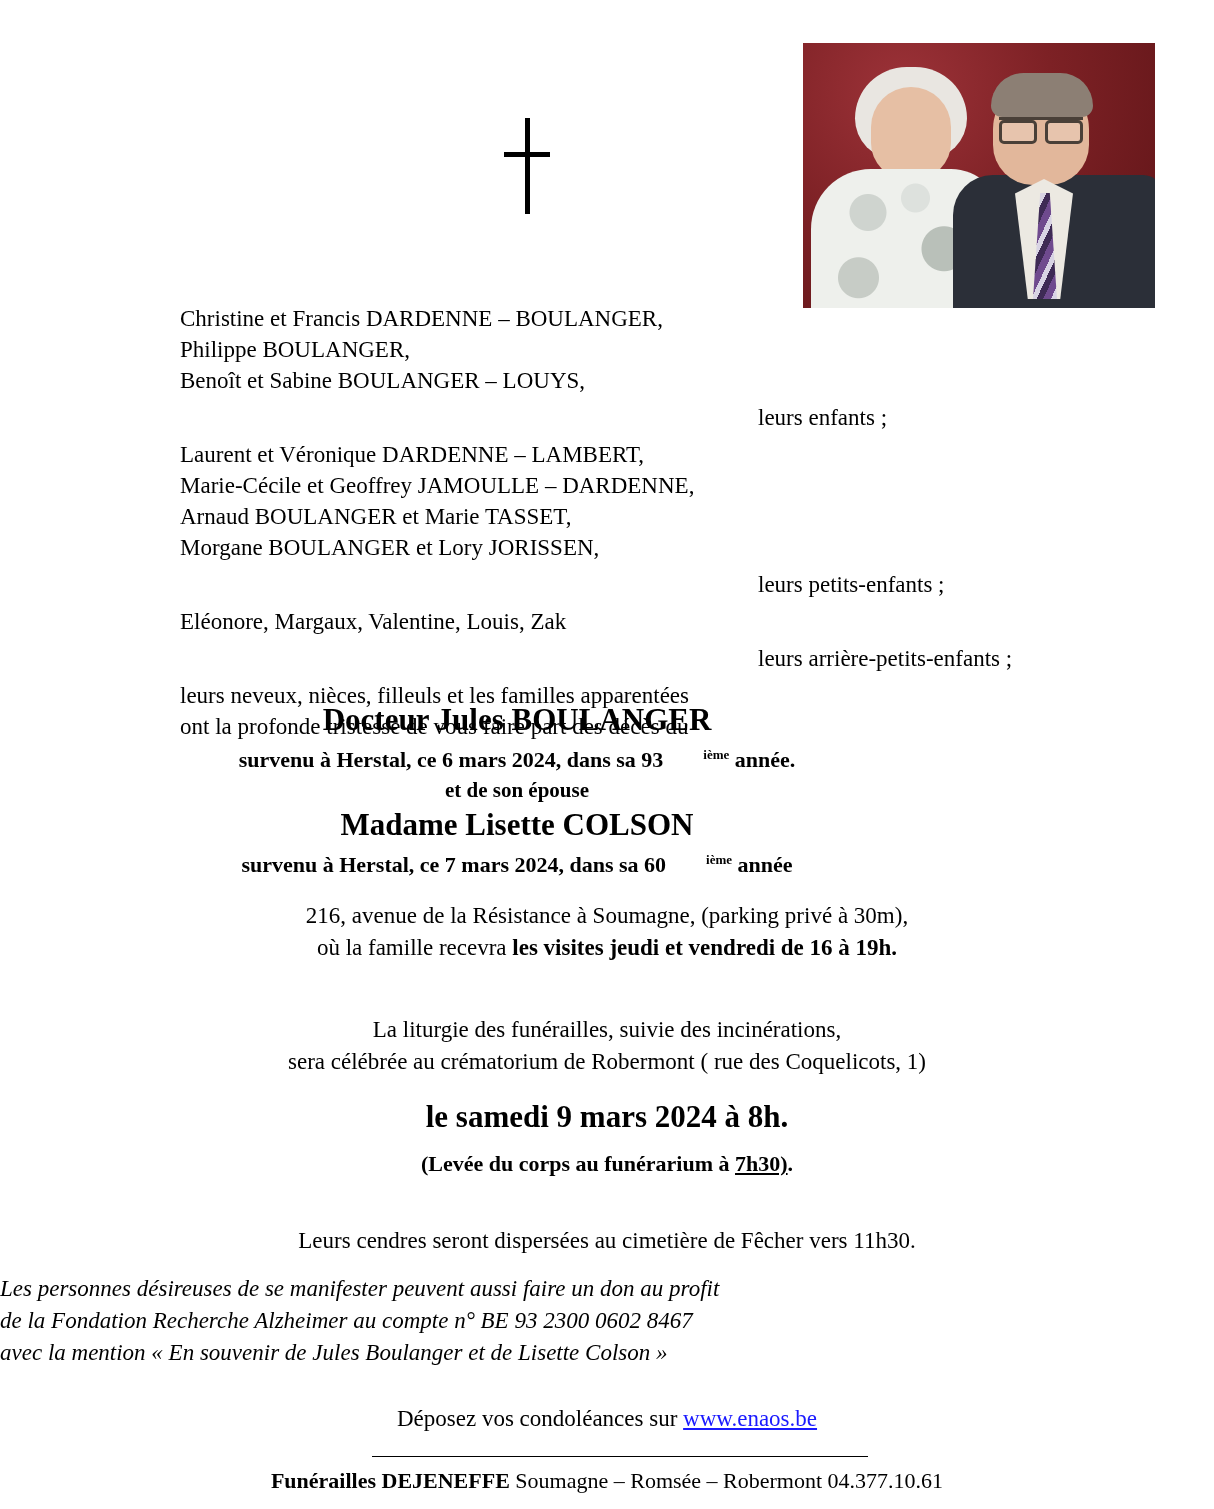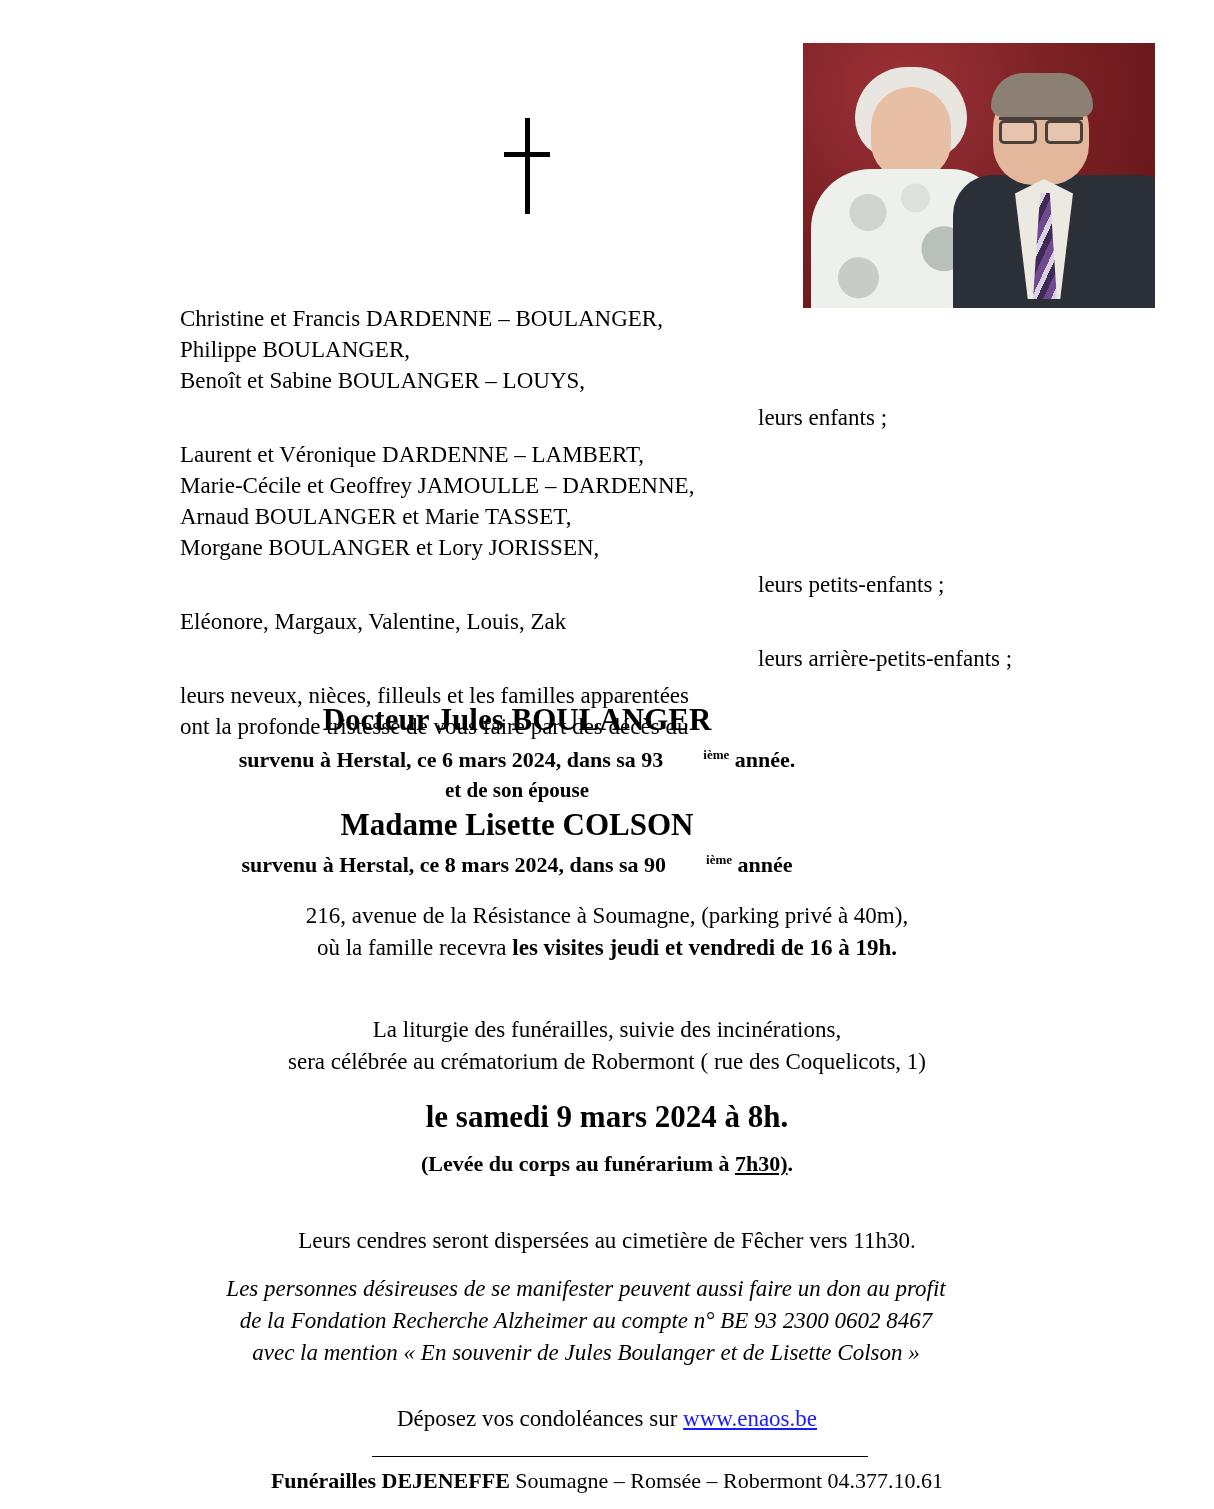--- a/index.html
+++ b/index.html
@@ -220,21 +220,20 @@
     width: 1214px;
     text-align: center;
     font-size: 23px;
     line-height: 32px;
   }
   .don {
     position: absolute;
     left: 0;
     top: 1273px;
     width: 1172px;
-    text-align: center;
     font-style: italic;
     font-size: 23px;
     line-height: 32px;
   }
   .condol {
     position: absolute;
     left: 0;
     top: 1406px;
     width: 1214px;
     text-align: center;
@@ -301,26 +300,26 @@
 </div>
 
 <div class="names">
   <div class="name-main">Docteur Jules BOULANGER</div>
   <div class="name-sub">
     <span>survenu à Herstal, ce 6 mars 2024, dans sa 93</span><sup>ième</sup><span> année.</span>
   </div>
   <div class="epouse">et de son épouse</div>
   <div class="name-main">Madame Lisette COLSON</div>
   <div class="name-sub">
-    <span>survenu à Herstal, ce 8 mars 2024, dans sa 90</span><sup>ième</sup><span>  année</span>
+    <span>survenu à Herstal, ce 7 mars 2024, dans sa 60</span><sup>ième</sup><span>  année</span>
   </div>
 </div>
 
 <div class="funerarium">
-  <div>216, avenue de la Résistance à Soumagne, (parking privé à 40m),</div>
+  <div>216, avenue de la Résistance à Soumagne, (parking privé à 30m),</div>
   <div>
     <span>où la famille recevra </span><b>les visites jeudi et vendredi de 16 à 19h.</b>
   </div>
 </div>
 
 <div class="liturgie">
   <div>La liturgie des funérailles, suivie des incinérations,</div>
   <div>sera célébrée au crématorium de Robermont ( rue des Coquelicots, 1)</div>
 </div>
 

